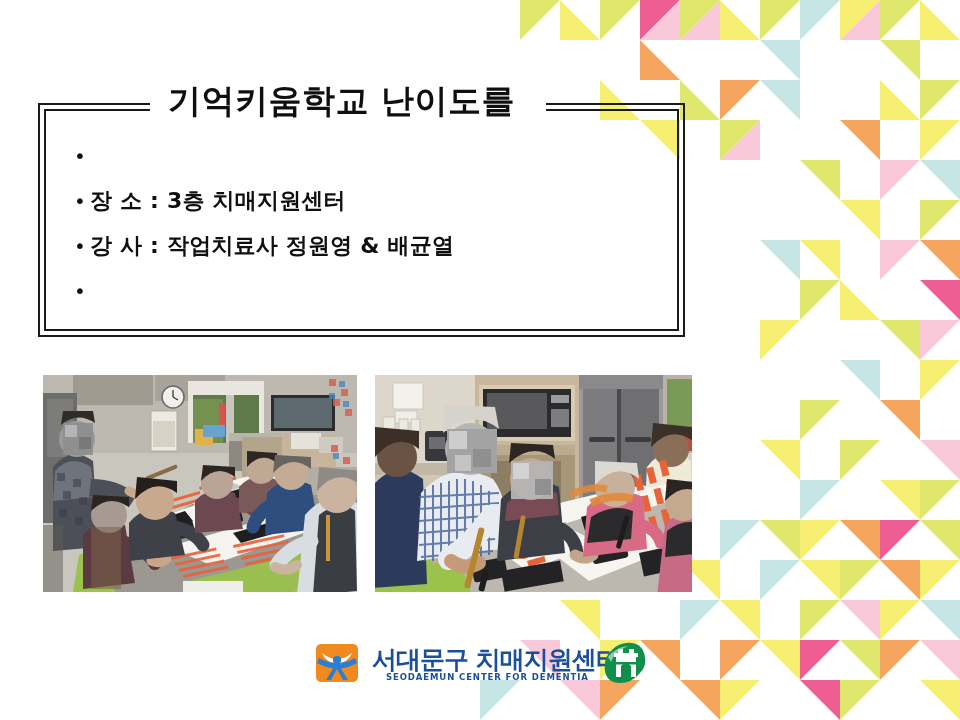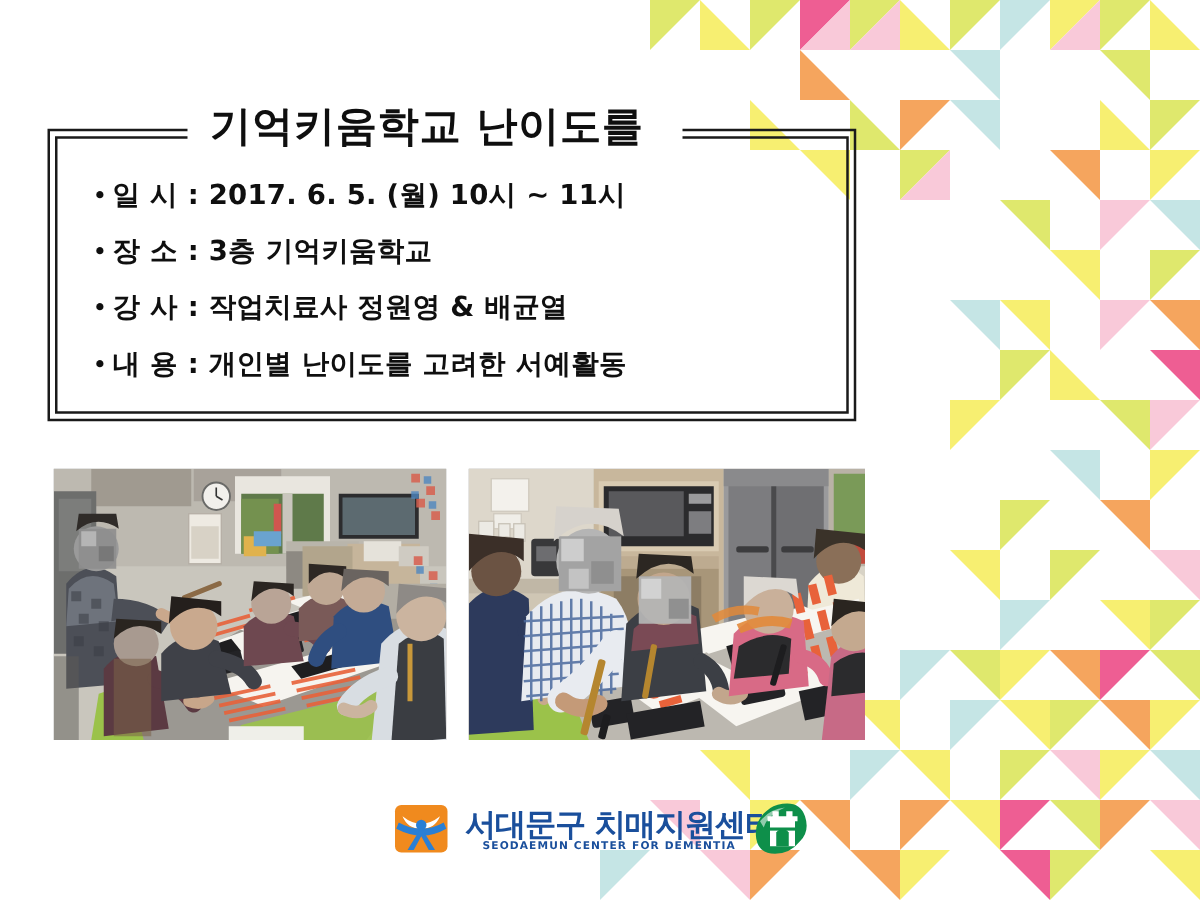--- a/index.html
+++ b/index.html
@@ -268,33 +268,31 @@
 
   <div class="frame-gap"></div>
   <div class="title">기억키움학교 난이도를</div>
 
   <div class="frame-outer"></div>
   <div class="frame-inner"></div>
 
   <div class="bullets">
     <div class="bullet-row">
       <span class="bullet-dot">•</span>
-      <span class="bullet-text">일 시 : 2017. 6. 5. (월) 10시 ~ 11시</span>
     </div>
     <div class="bullet-row">
       <span class="bullet-dot">•</span>
-      <span class="bullet-text">장 소 : 3층 기억키움학교</span>
+      <span class="bullet-text">장 소 : 3층 치매지원센터</span>
     </div>
     <div class="bullet-row">
       <span class="bullet-dot">•</span>
       <span class="bullet-text">강 사 : 작업치료사 정원영 &amp; 배균열</span>
     </div>
     <div class="bullet-row">
       <span class="bullet-dot">•</span>
-      <span class="bullet-text">내 용 : 개인별 난이도를 고려한 서예활동</span>
     </div>
   </div>
 
   <div class="photo" id="photo-left">
     <svg width="314" height="217" viewBox="0 0 314 217">
       <rect x="0" y="0" width="314" height="217" fill="#c9c6bd"></rect>
       <rect x="0" y="0" width="314" height="78" fill="#bdb9b0"></rect>
       <rect x="30" y="0" width="80" height="30" fill="#a09a90"></rect>
       <rect x="112" y="0" width="70" height="26" fill="#a8a29a"></rect>
       <rect x="0" y="18" width="34" height="130" fill="#6d6e6c"></rect>

